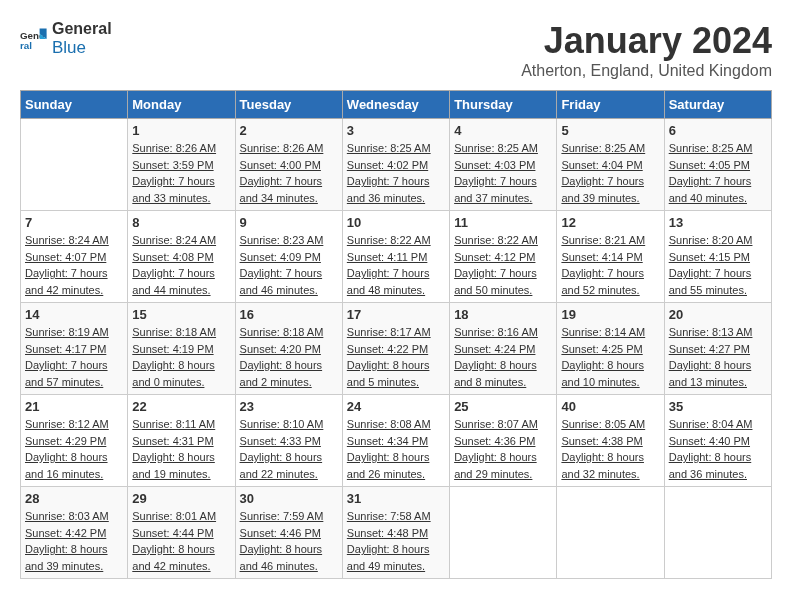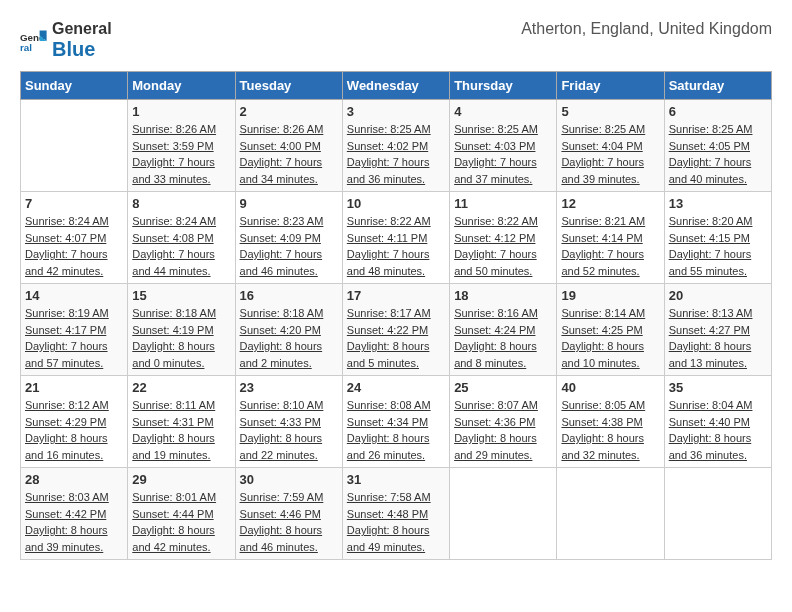--- a/index.html
+++ b/index.html
@@ -87,25 +87,26 @@
   <div class="logo">
     <svg class="logo-icon" viewBox="0 0 40 40">
       <text x="0" y="20" font-size="14" font-weight="bold" fill="#333">Gene</text>
       <text x="0" y="34" font-size="14" font-weight="bold" fill="#1a6faf">ral</text>
       <polygon points="28,5 38,5 38,20 28,12" fill="#1a6faf"></polygon>
       <polygon points="28,12 38,20 28,20" fill="#2a9fd6"></polygon>
     </svg>
     <div>
       <div>
         <span style="font-size:16px;font-weight:bold;color:#333;">General</span><br>
-        <span style="font-size:20px;font-weight:bold;color:#1a6faf;text-align:center;">Blue</span>
+        <span style="font-size:17px;font-weight:normal;color:#1a6faf;text-align:center;">Blue</span>
       </div>
     </div>
   </div>
   <div class="title-area">
+    <div class="month-title">January 2024</div>
     <div class="location-title">Atherton, England, United Kingdom</div>
   </div>
 </div>
 
 <table>
   <thead>
     <tr>
     <th>Sunday</th>
         <th>Monday</th>
         <th>Tuesday</th>

